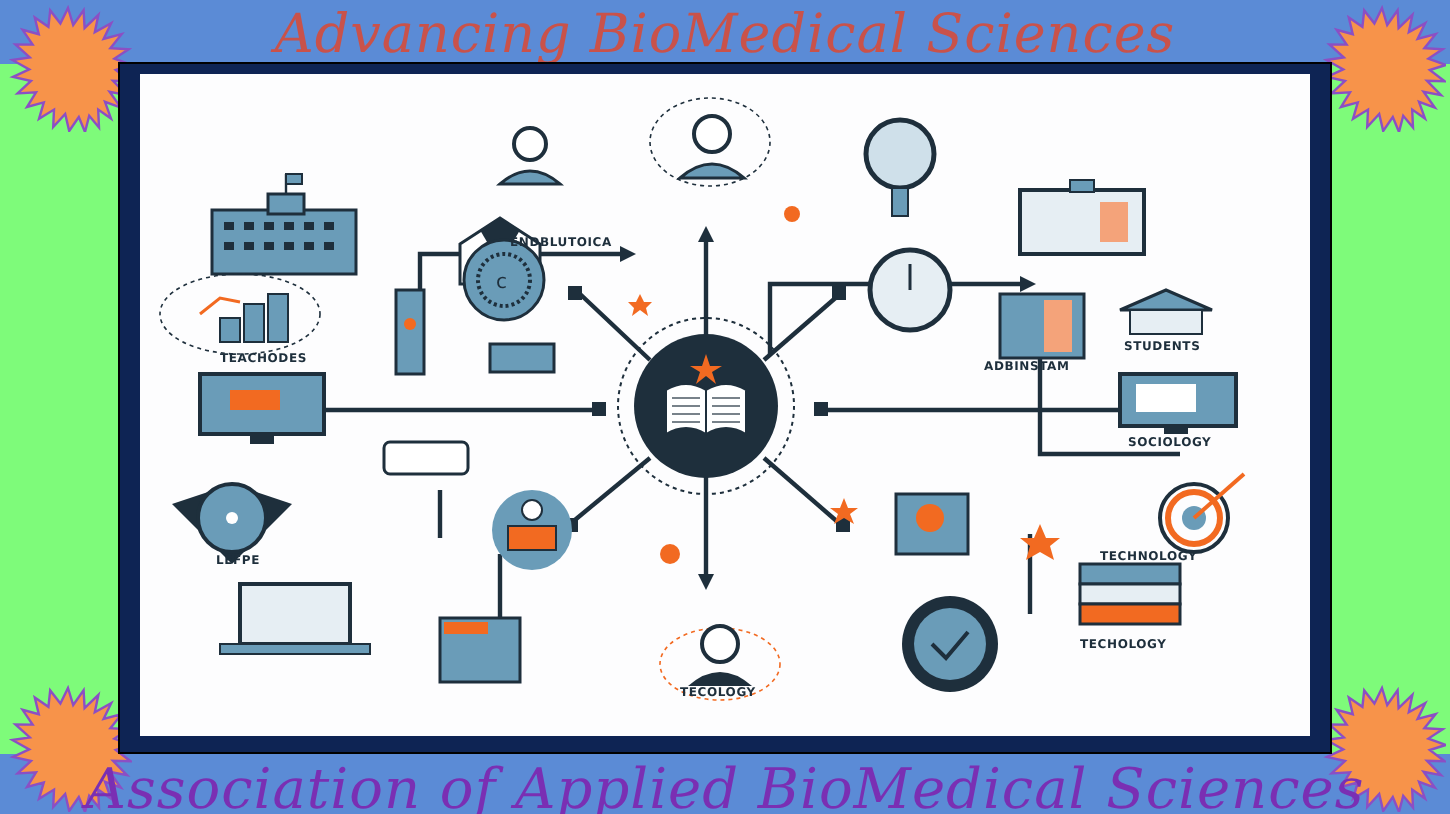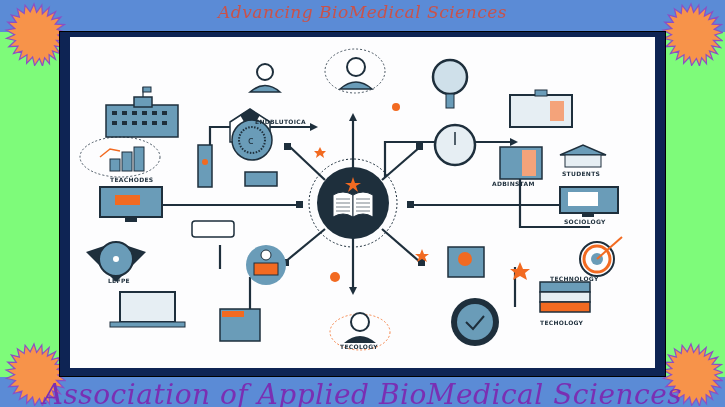--- a/index.html
+++ b/index.html
@@ -1,21 +1,21 @@
 <!DOCTYPE html>
 <html><head>
 <meta charset="utf-8">
 <style>
   html,body{margin:0;padding:0;}
   body{width:725px;height:407px;position:relative;overflow:hidden;background:#7efb7a;font-family:"DejaVu Serif",serif;}
   .band{position:absolute;left:0;width:725px;background:#5b8bd6;}
   .band.top{top:0;height:32px;}
   .band.bottom{top:377px;height:30px;}
   .title{position:absolute;left:0;width:725px;text-align:center;font-family:"DejaVu Serif",serif;font-style:italic;letter-spacing:0.5px;}
-  .title.top{top:2px;font-size:17px;color:#c9524a;}
+  .title.top{top:2px;font-size:27px;color:#c9524a;}
   .title.bottom{top:378px;font-size:28px;color:#7a2fb3;}
   .frame{position:absolute;left:59px;top:31px;width:607px;height:346px;background:#0e2454;border:1px solid #000;box-sizing:border-box;}
   .frame-inner{position:absolute;left:70px;top:37px;width:585px;height:331px;background:#fdfdfe;overflow:hidden;}
   .sun{position:absolute;width:64px;height:64px;}
   .label{position:absolute;font-family:"DejaVu Sans",sans-serif;font-weight:bold;font-size:6px;color:#1e2f3c;letter-spacing:0.3px;}
   svg{display:block;}
 </style>
 </head>
 <body>
 

